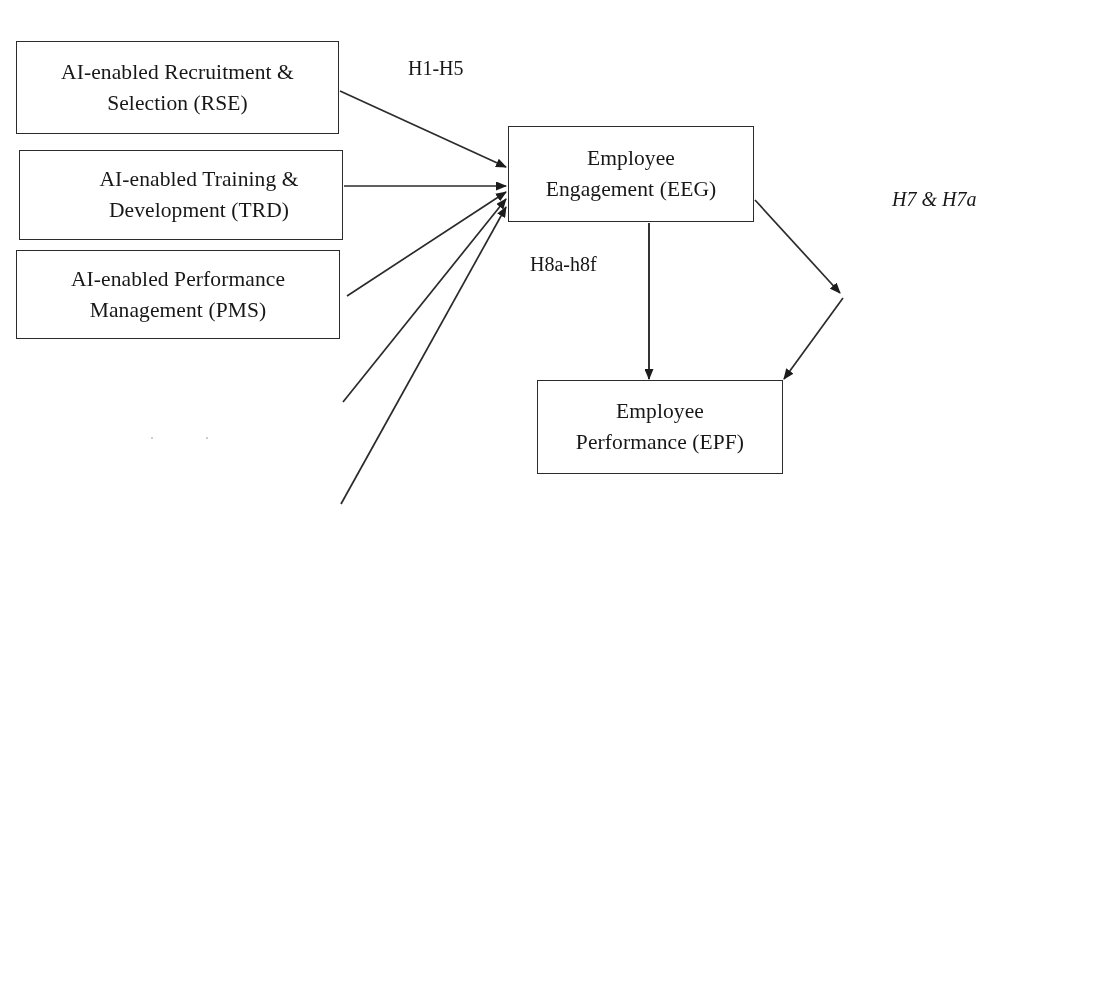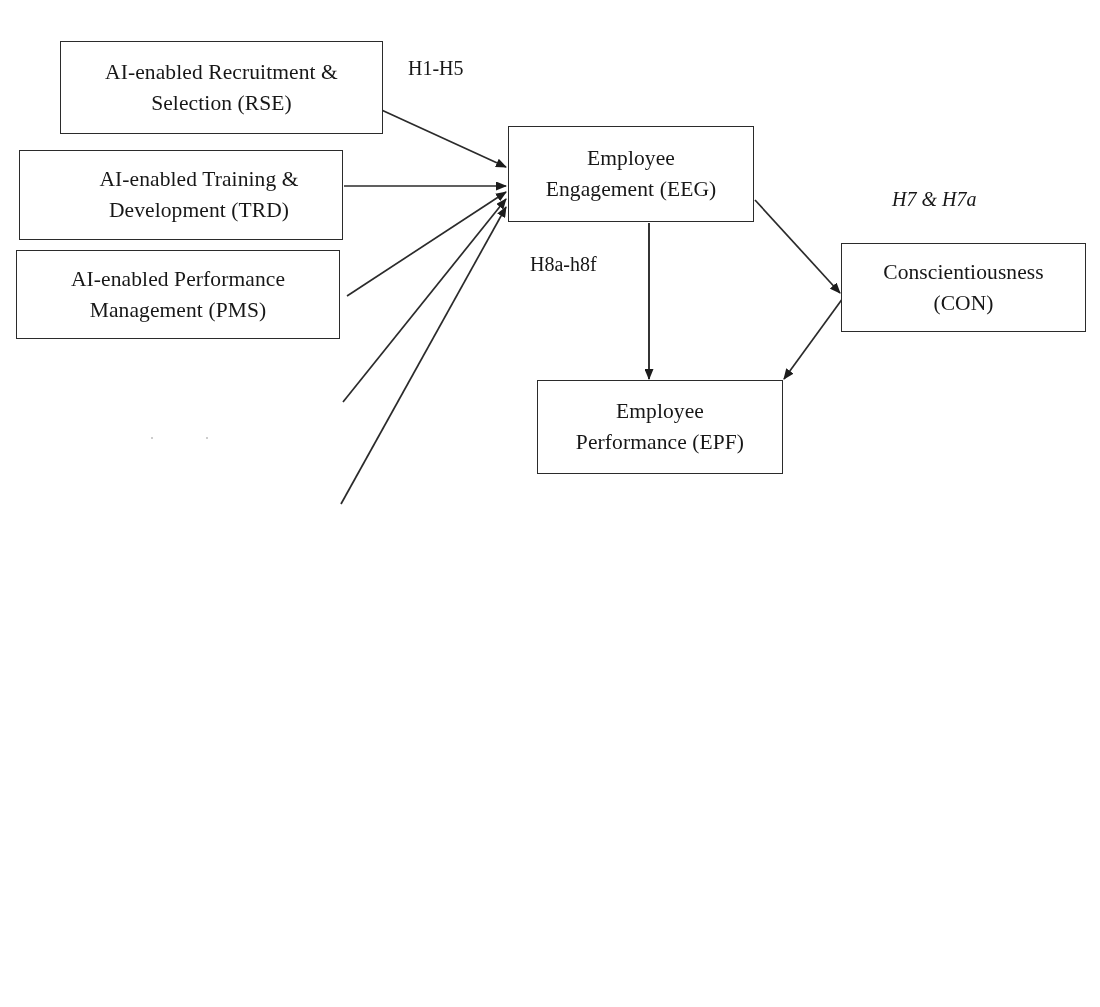--- a/index.html
+++ b/index.html
@@ -60,21 +60,21 @@
   .ghost-dot {
     position: absolute;
     width: 2px;
     height: 2px;
     background: #bdbdbd;
     border-radius: 50%;
     z-index: 3;
   }
 
   
-  #node-rse  { left: 16px;  top: 41px;  width: 323px; height: 93px; margin-left: 44px; }
+  #node-rse  { left: 16px;  top: 41px;  width: 323px; height: 93px; }
   #node-trd  { left: 19px;  top: 150px; width: 324px; height: 90px; padding-left: 36px; }
   #node-pms  { left: 16px;  top: 250px; width: 324px; height: 89px; }
   #node-oso  { left: 19px;  top: 360px; width: 323px; height: 89px; }
   #node-eei  { left: 17px;  top: 457px; width: 323px; height: 94px; }
   #node-eeg  { left: 508px; top: 126px; width: 246px; height: 96px; }
   #node-con  { left: 841px; top: 243px; width: 245px; height: 89px; }
   #node-epf  { left: 537px; top: 380px; width: 246px; height: 94px; }
 
   
   #label-h1h5  { left: 408px; top: 56px;  }
@@ -125,24 +125,20 @@
 Management (PMS)</span>
   </div>
 
 
 
   <div class="node-box" id="node-eeg">
     <span class="node-label">Employee
 Engagement (EEG)</span>
   </div>
 
-  <div class="node-box" id="node-con">
-    <span class="node-label">Conscientiousness
-(CON)</span>
-  </div>
 
   <div class="node-box" id="node-epf">
     <span class="node-label">Employee
 Performance (EPF)</span>
   </div>
 
   <div class="hyp-label" id="label-h1h5">H1-H5</div>
 
   <div class="hyp-label" id="label-h8">H8a-h8f</div>
 

